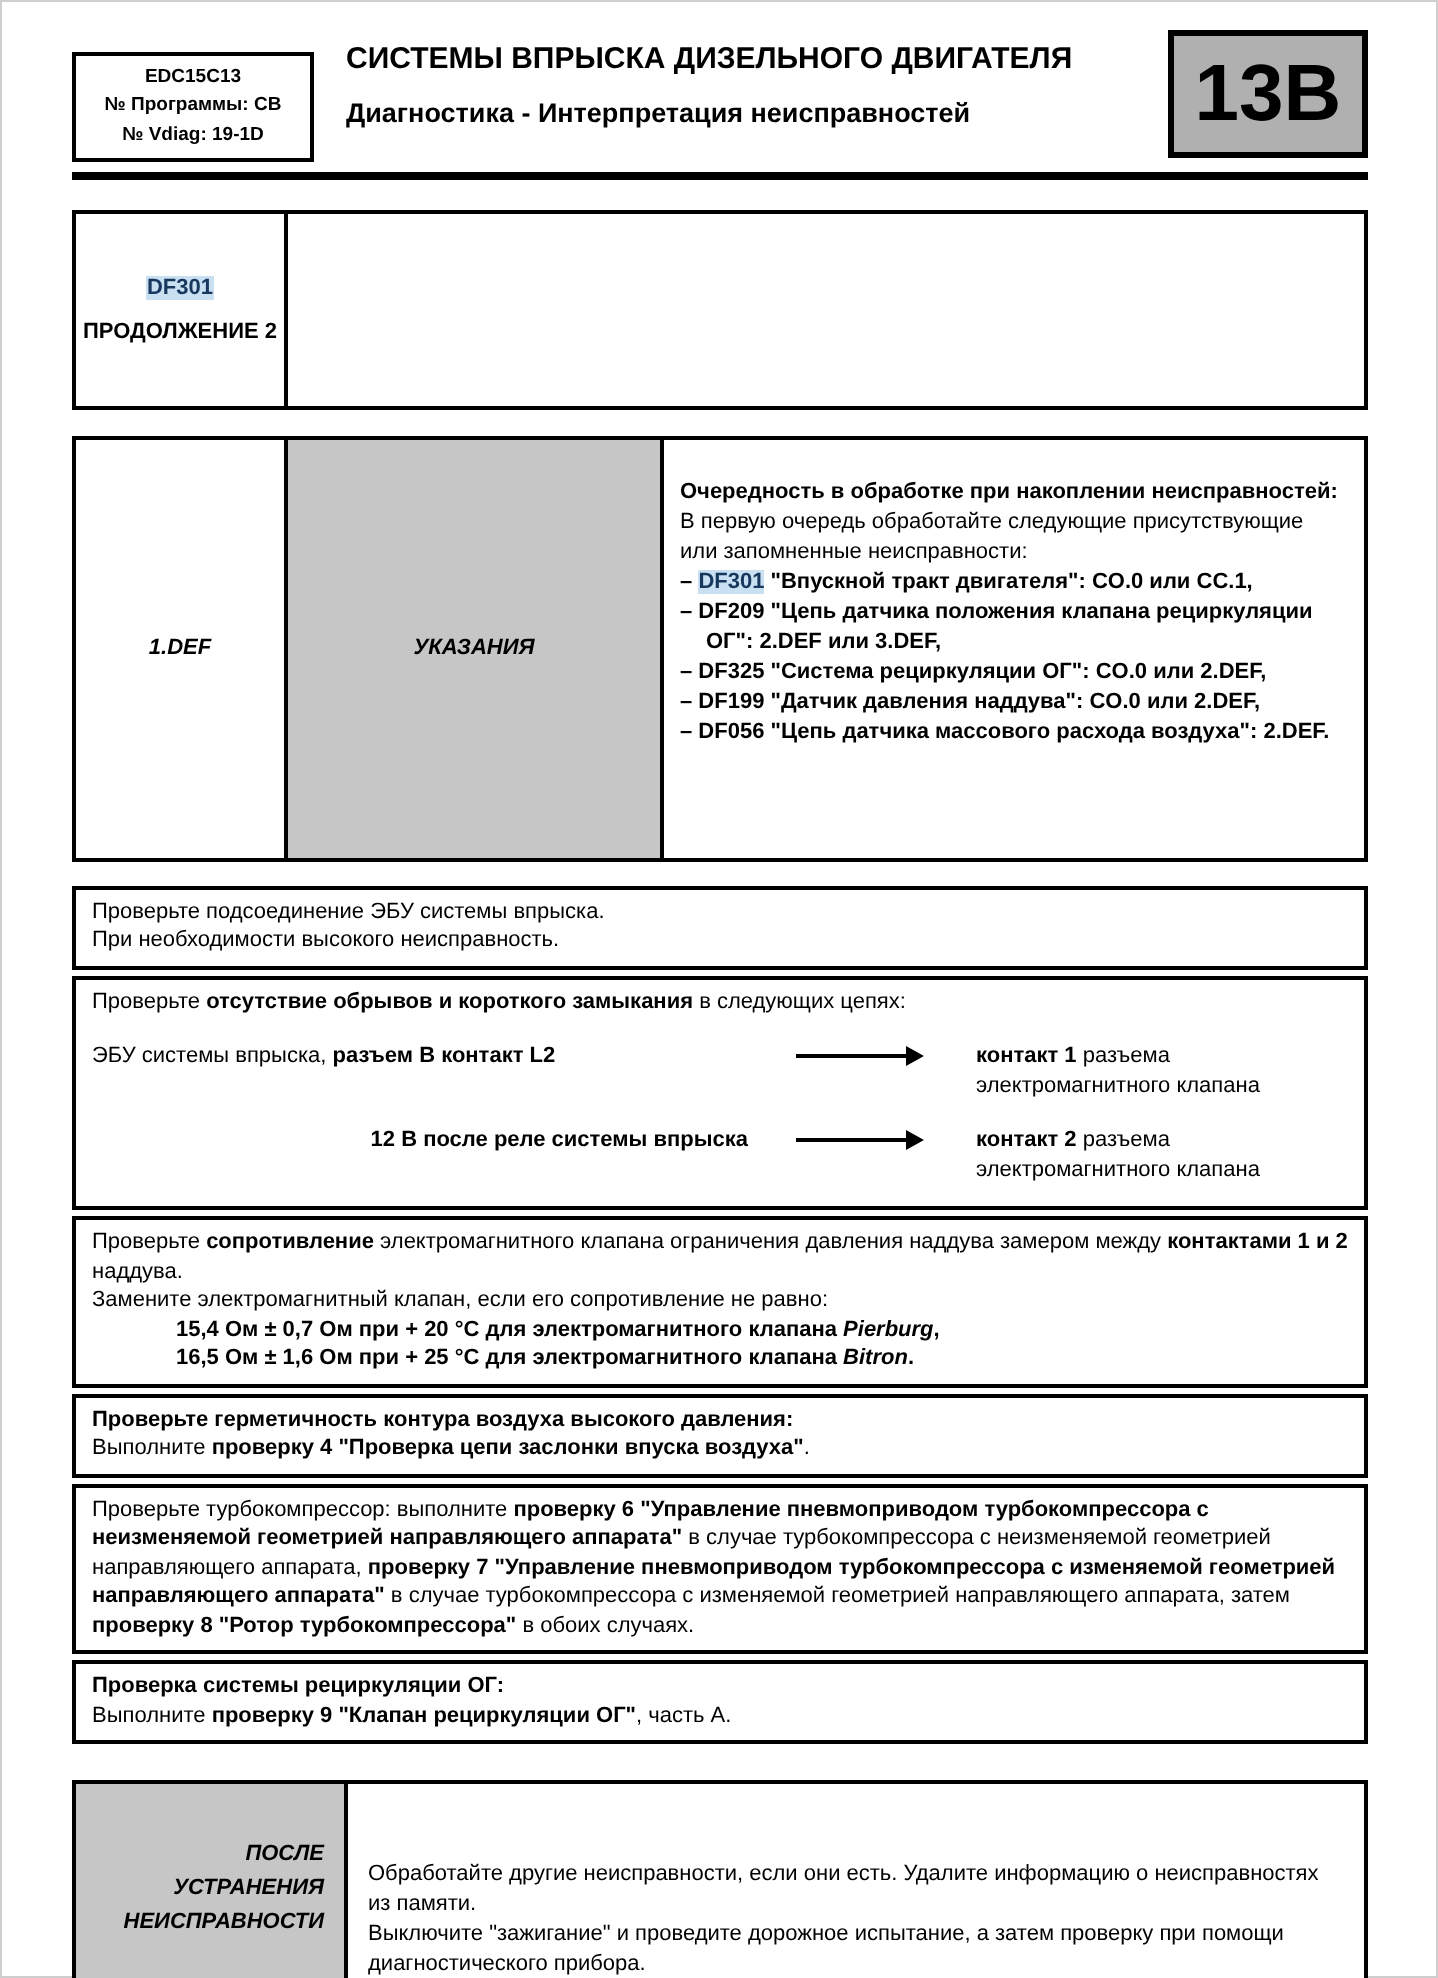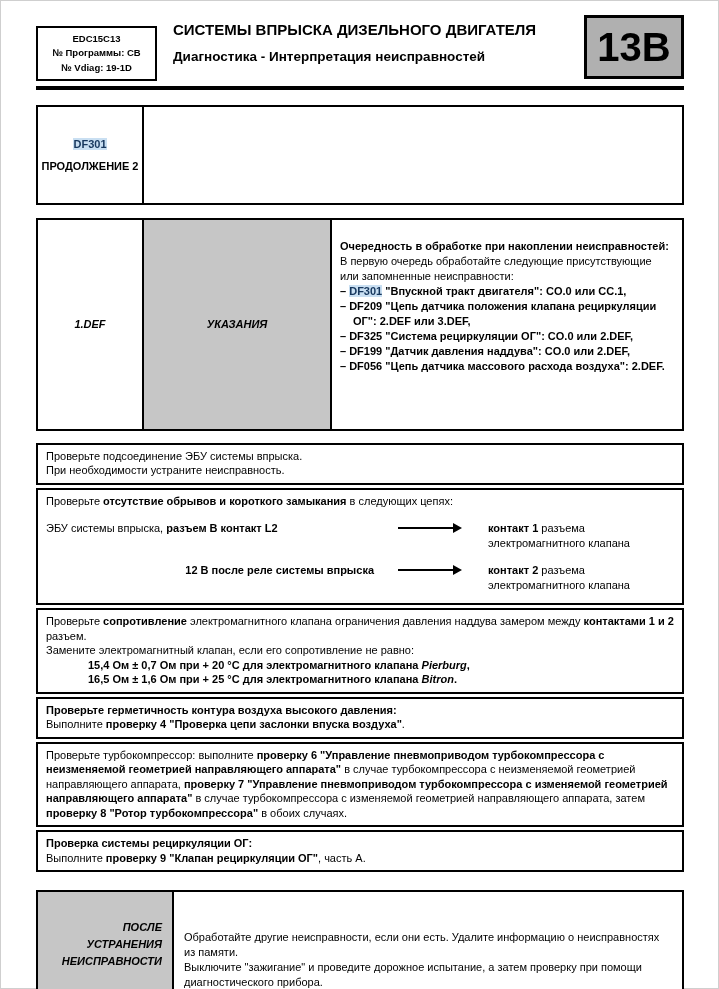--- a/index.html
+++ b/index.html
@@ -136,21 +136,21 @@
         <li><span style="font-weight: 700;">– DF209 "Цепь датчика положения клапана рециркуляции ОГ": 2.DEF или 3.DEF,</span></li>
         <li><span style="font-weight: 700;">– DF325 "Система рециркуляции ОГ": CO.0 или 2.DEF,</span></li>
         <li><span style="font-weight: 700;">– DF199 "Датчик давления наддува": CO.0 или 2.DEF,</span></li>
         <li><span style="font-weight: 700;">– DF056 "Цепь датчика массового расхода воздуха": 2.DEF.</span></li>
       </ul>
     </div>
   </section>
 
   <section class="box mt12">
     <p>Проверьте подсоединение ЭБУ системы впрыска.</p>
-    <p>При необходимости устраните неисправность.</p>
+    <p>При необходимости высокого неисправность.</p>
   </section>
 
   <section class="box">
     <p><span>Проверьте </span><span style="font-weight: 700;">отсутствие обрывов и короткого замыкания</span><span> в следующих цепях:</span></p>
     <div class="crow">
       <div class="cleft"><span>ЭБУ системы впрыска, </span><span style="font-weight: 700;">разъем B контакт L2</span></div>
       <div class="arrow-cell">
           <div class="arrow"></div>
         </div>
       <div class="cright"><span style="font-weight: 700;">контакт 1</span><span> разъема электромагнитного клапана</span></div>
@@ -158,21 +158,21 @@
     <div class="crow last">
       <div class="cleft ralign"><span style="font-weight: 700;">12 В после реле системы впрыска</span></div>
       <div class="arrow-cell">
           <div class="arrow"></div>
         </div>
       <div class="cright"><span style="font-weight: 700;">контакт 2</span><span> разъема электромагнитного клапана</span></div>
     </div>
   </section>
 
   <section class="box">
-    <p><span>Проверьте </span><span style="font-weight: 700;">сопротивление</span><span> электромагнитного клапана ограничения давления наддува замером между </span><span style="font-weight: 700;">контактами 1 и 2</span><span> разъем.</span></p>
+    <p><span>Проверьте </span><span style="font-weight: 700;">сопротивление</span><span> электромагнитного клапана ограничения давления наддува замером между </span><span style="font-weight: 700;">контактами 1 и 2</span><span> наддува.</span></p>
     <p><span>Замените электромагнитный клапан, если его сопротивление не равно:</span></p>
     <p class="ind"><span style="font-weight: 700;">15,4 Ом ± 0,7 Ом при + 20 °C для электромагнитного клапана </span><span style="font-weight: 700; font-style: italic;">Pierburg</span><span style="font-weight: 700;">,</span></p>
     <p class="ind"><span style="font-weight: 700;">16,5 Ом ± 1,6 Ом при + 25 °C для электромагнитного клапана </span><span style="font-weight: 700; font-style: italic;">Bitron</span><span style="font-weight: 700;">.</span></p>
   </section>
 
   <section class="box">
     <p><span style="font-weight: 700;">Проверьте герметичность контура воздуха высокого давления:</span></p>
     <p><span>Выполните </span><span style="font-weight: 700;">проверку 4 "Проверка цепи заслонки впуска воздуха"</span><span>.</span></p>
   </section>
 

